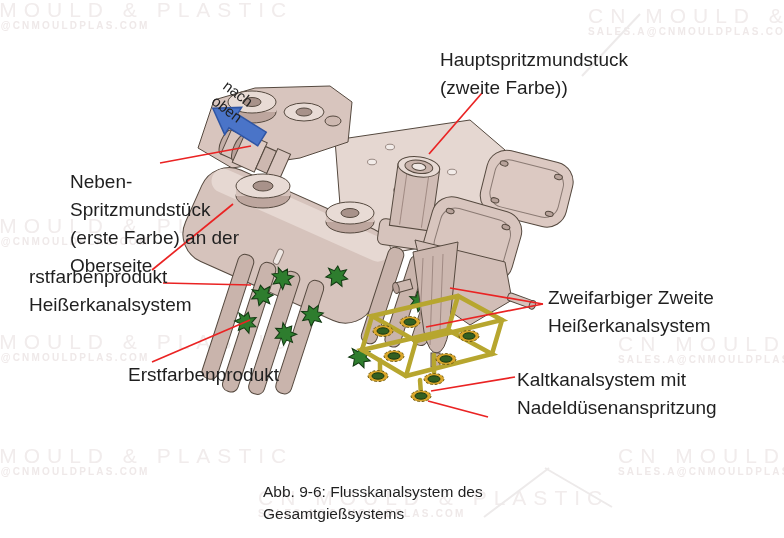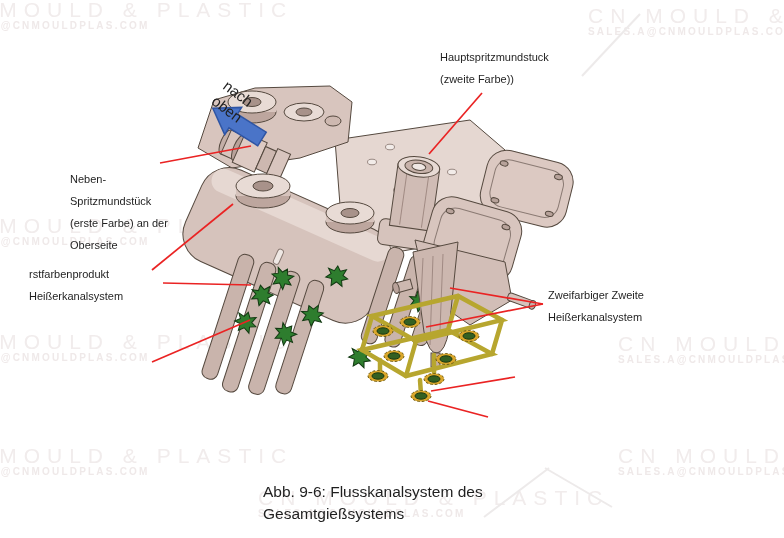--- a/index.html
+++ b/index.html
@@ -5,21 +5,21 @@
   html,body{margin:0;padding:0;background:#ffffff;}
   #page{position:relative;width:784px;height:538px;background:#ffffff;overflow:hidden;
         font-family:"Liberation Sans", sans-serif;}
   
   .wm{position:absolute;pointer-events:none;white-space:nowrap;z-index:1;}
   .wm .l1{font-size:21px;letter-spacing:7px;color:#f1ecec;font-weight:400;}
   .wm .l2{font-size:10px;letter-spacing:2.2px;color:#efe9e9;font-weight:bold;margin-top:-2px;}
   
   #art{position:absolute;left:0;top:0;z-index:2;}
   
-  .label{position:absolute;z-index:3;font-size:11px;line-height:22px;color:#1f1f1f;
+  .label{position:absolute;z-index:3;font-size:19px;line-height:28px;color:#1f1f1f;
          white-space:pre-line;}
   .caption{position:absolute;z-index:3;font-size:15.5px;line-height:22px;color:#1f1f1f;
          white-space:pre-line;}
   .rot{transform:rotate(37deg);transform-origin:left top;font-size:15px;line-height:19px;}
 </style>
 </head>
 <body>
 
 <div id="page">
 
@@ -273,22 +273,25 @@
 oben</div>
 
   <div class="label" style="left:70px;top:168px">Neben-
 Spritzmundstück
 (erste Farbe) an der
 Oberseite</div>
 
   <div class="label" style="left:29px;top:263px">rstfarbenprodukt
 Heißerkanalsystem</div>
 
+  <div class="label" style="left:128px;top:361px">Erstfarbenprodukt</div>
 
   <div class="label" style="left:548px;top:284px">Zweifarbiger Zweite
 Heißerkanalsystem</div>
 
+  <div class="label" style="left:517px;top:366px">Kaltkanalsystem mit
+Nadeldüsenanspritzung</div>
 
 
   <div class="caption" style="left:263px;top:481px">Abb. 9-6: Flusskanalsystem des
 Gesamtgießsystems</div>
 
 </div>
 
 </body></html>

